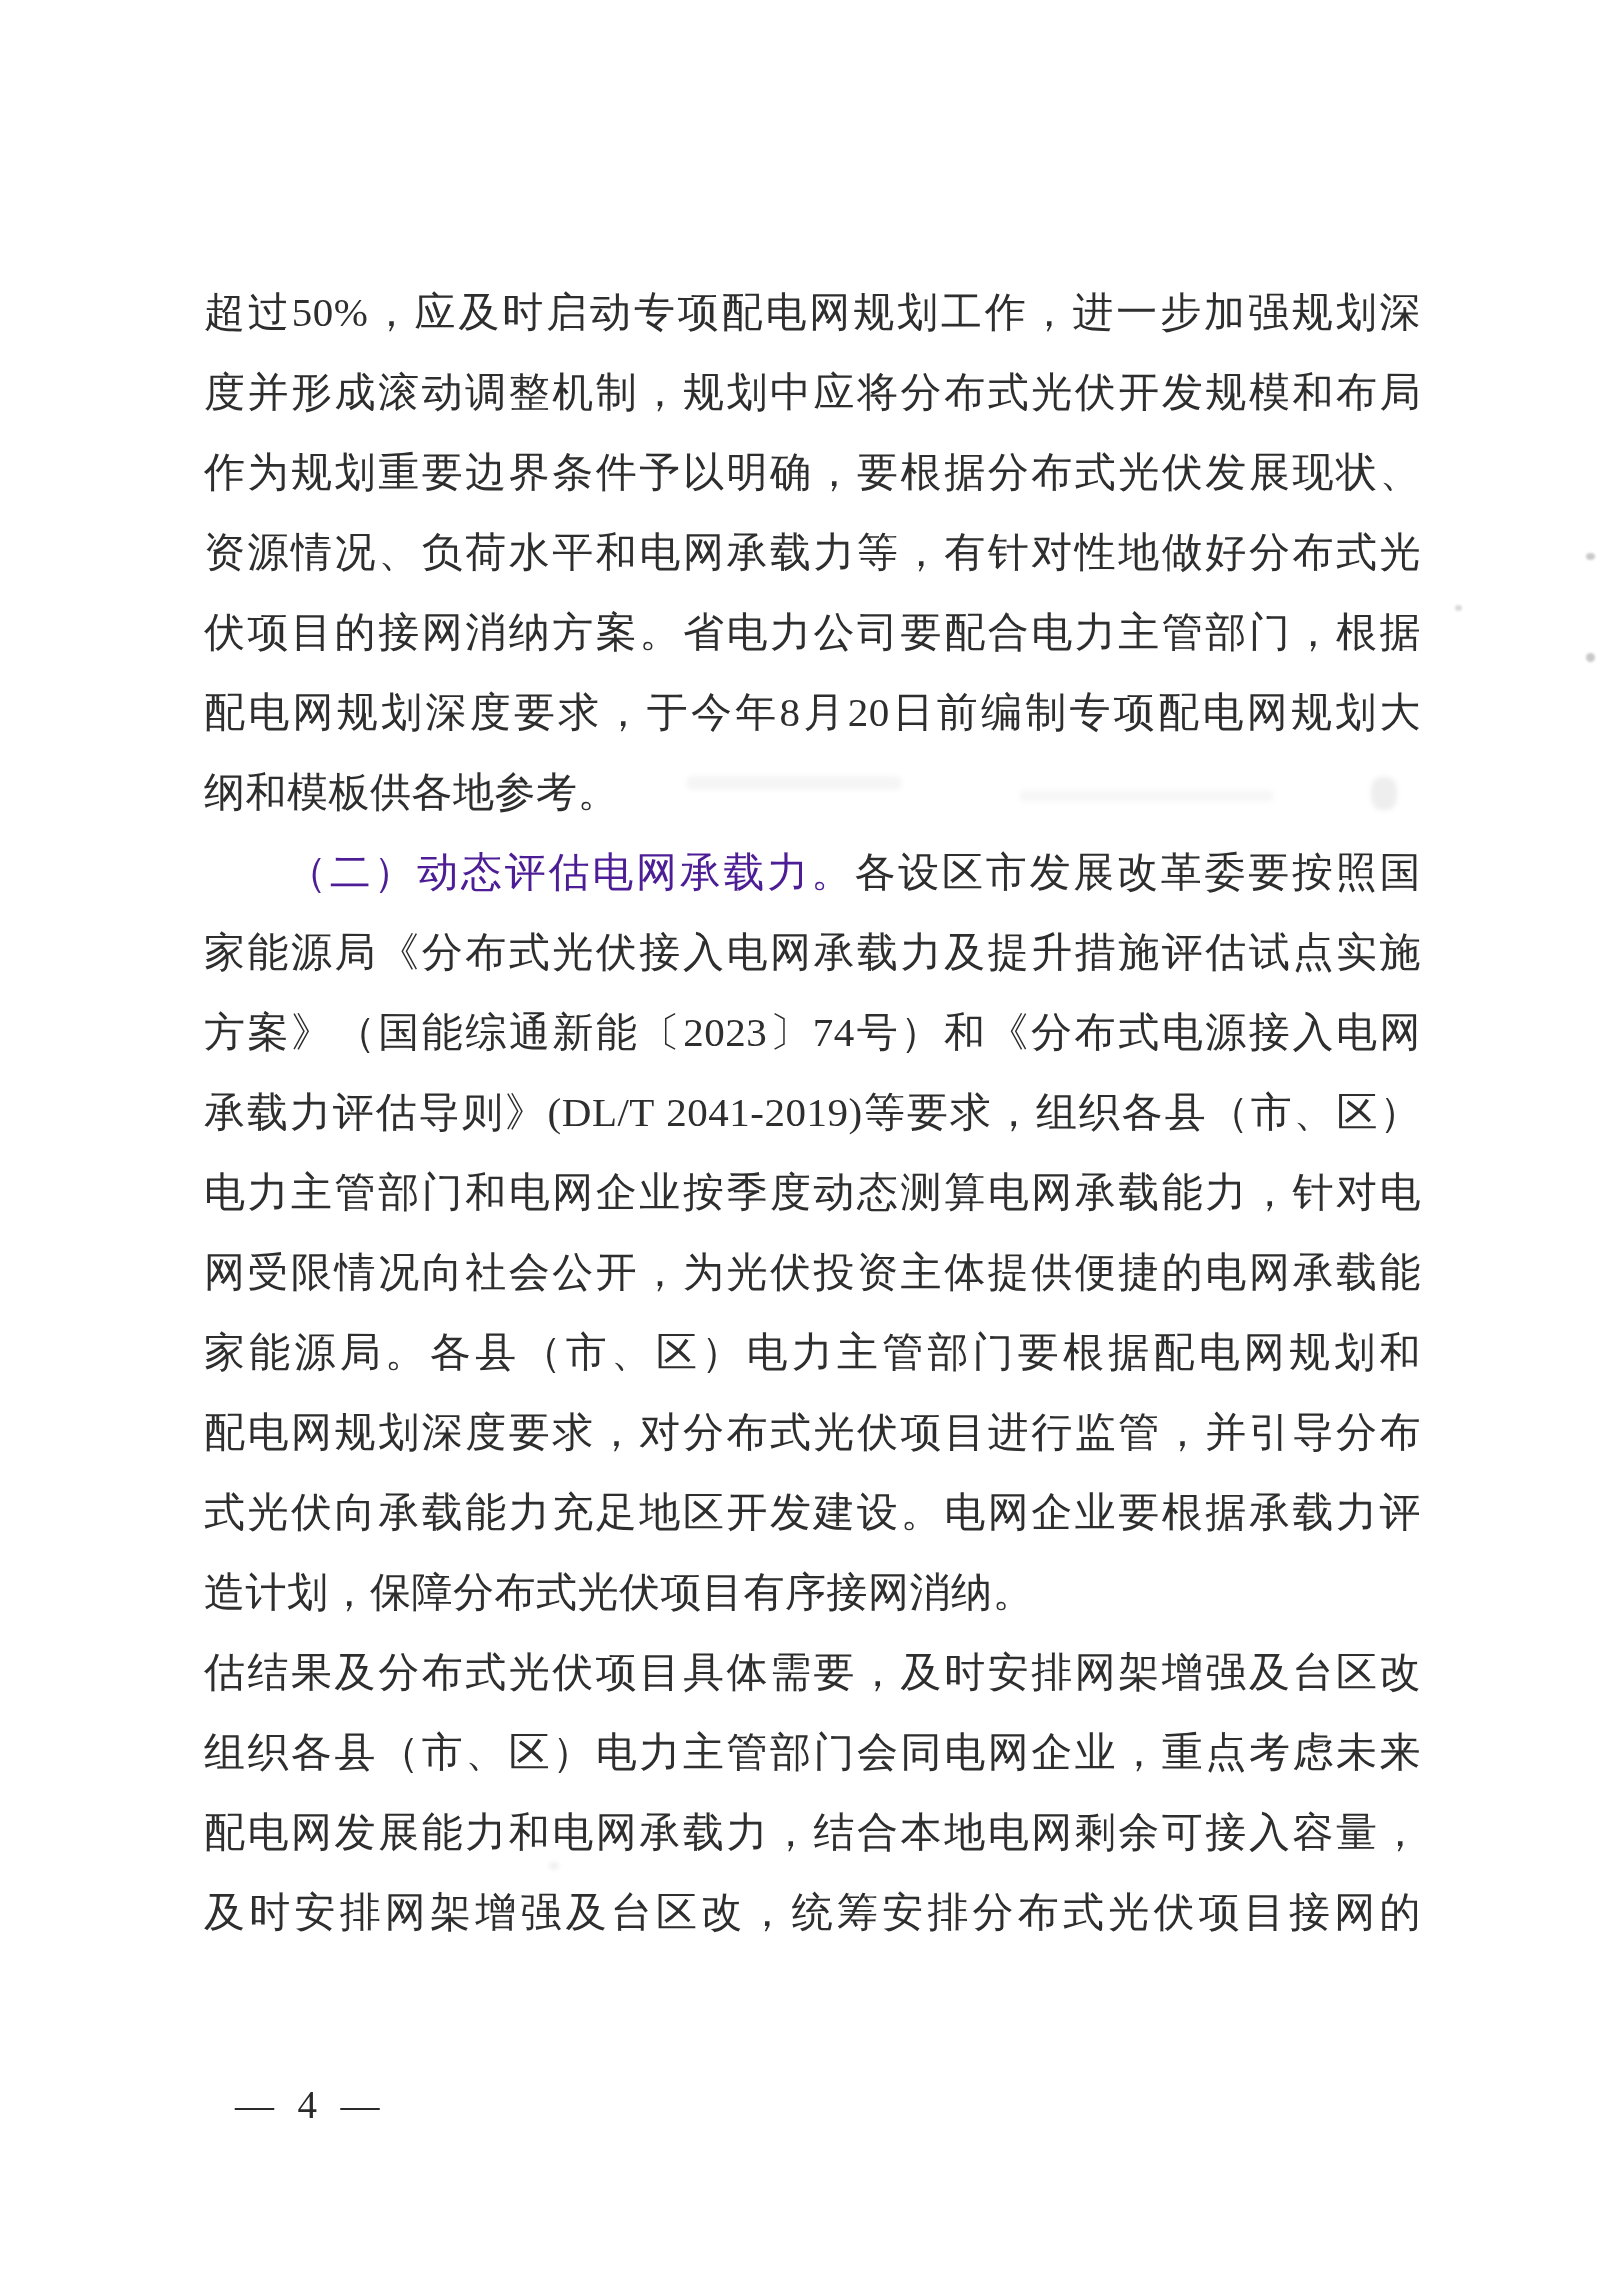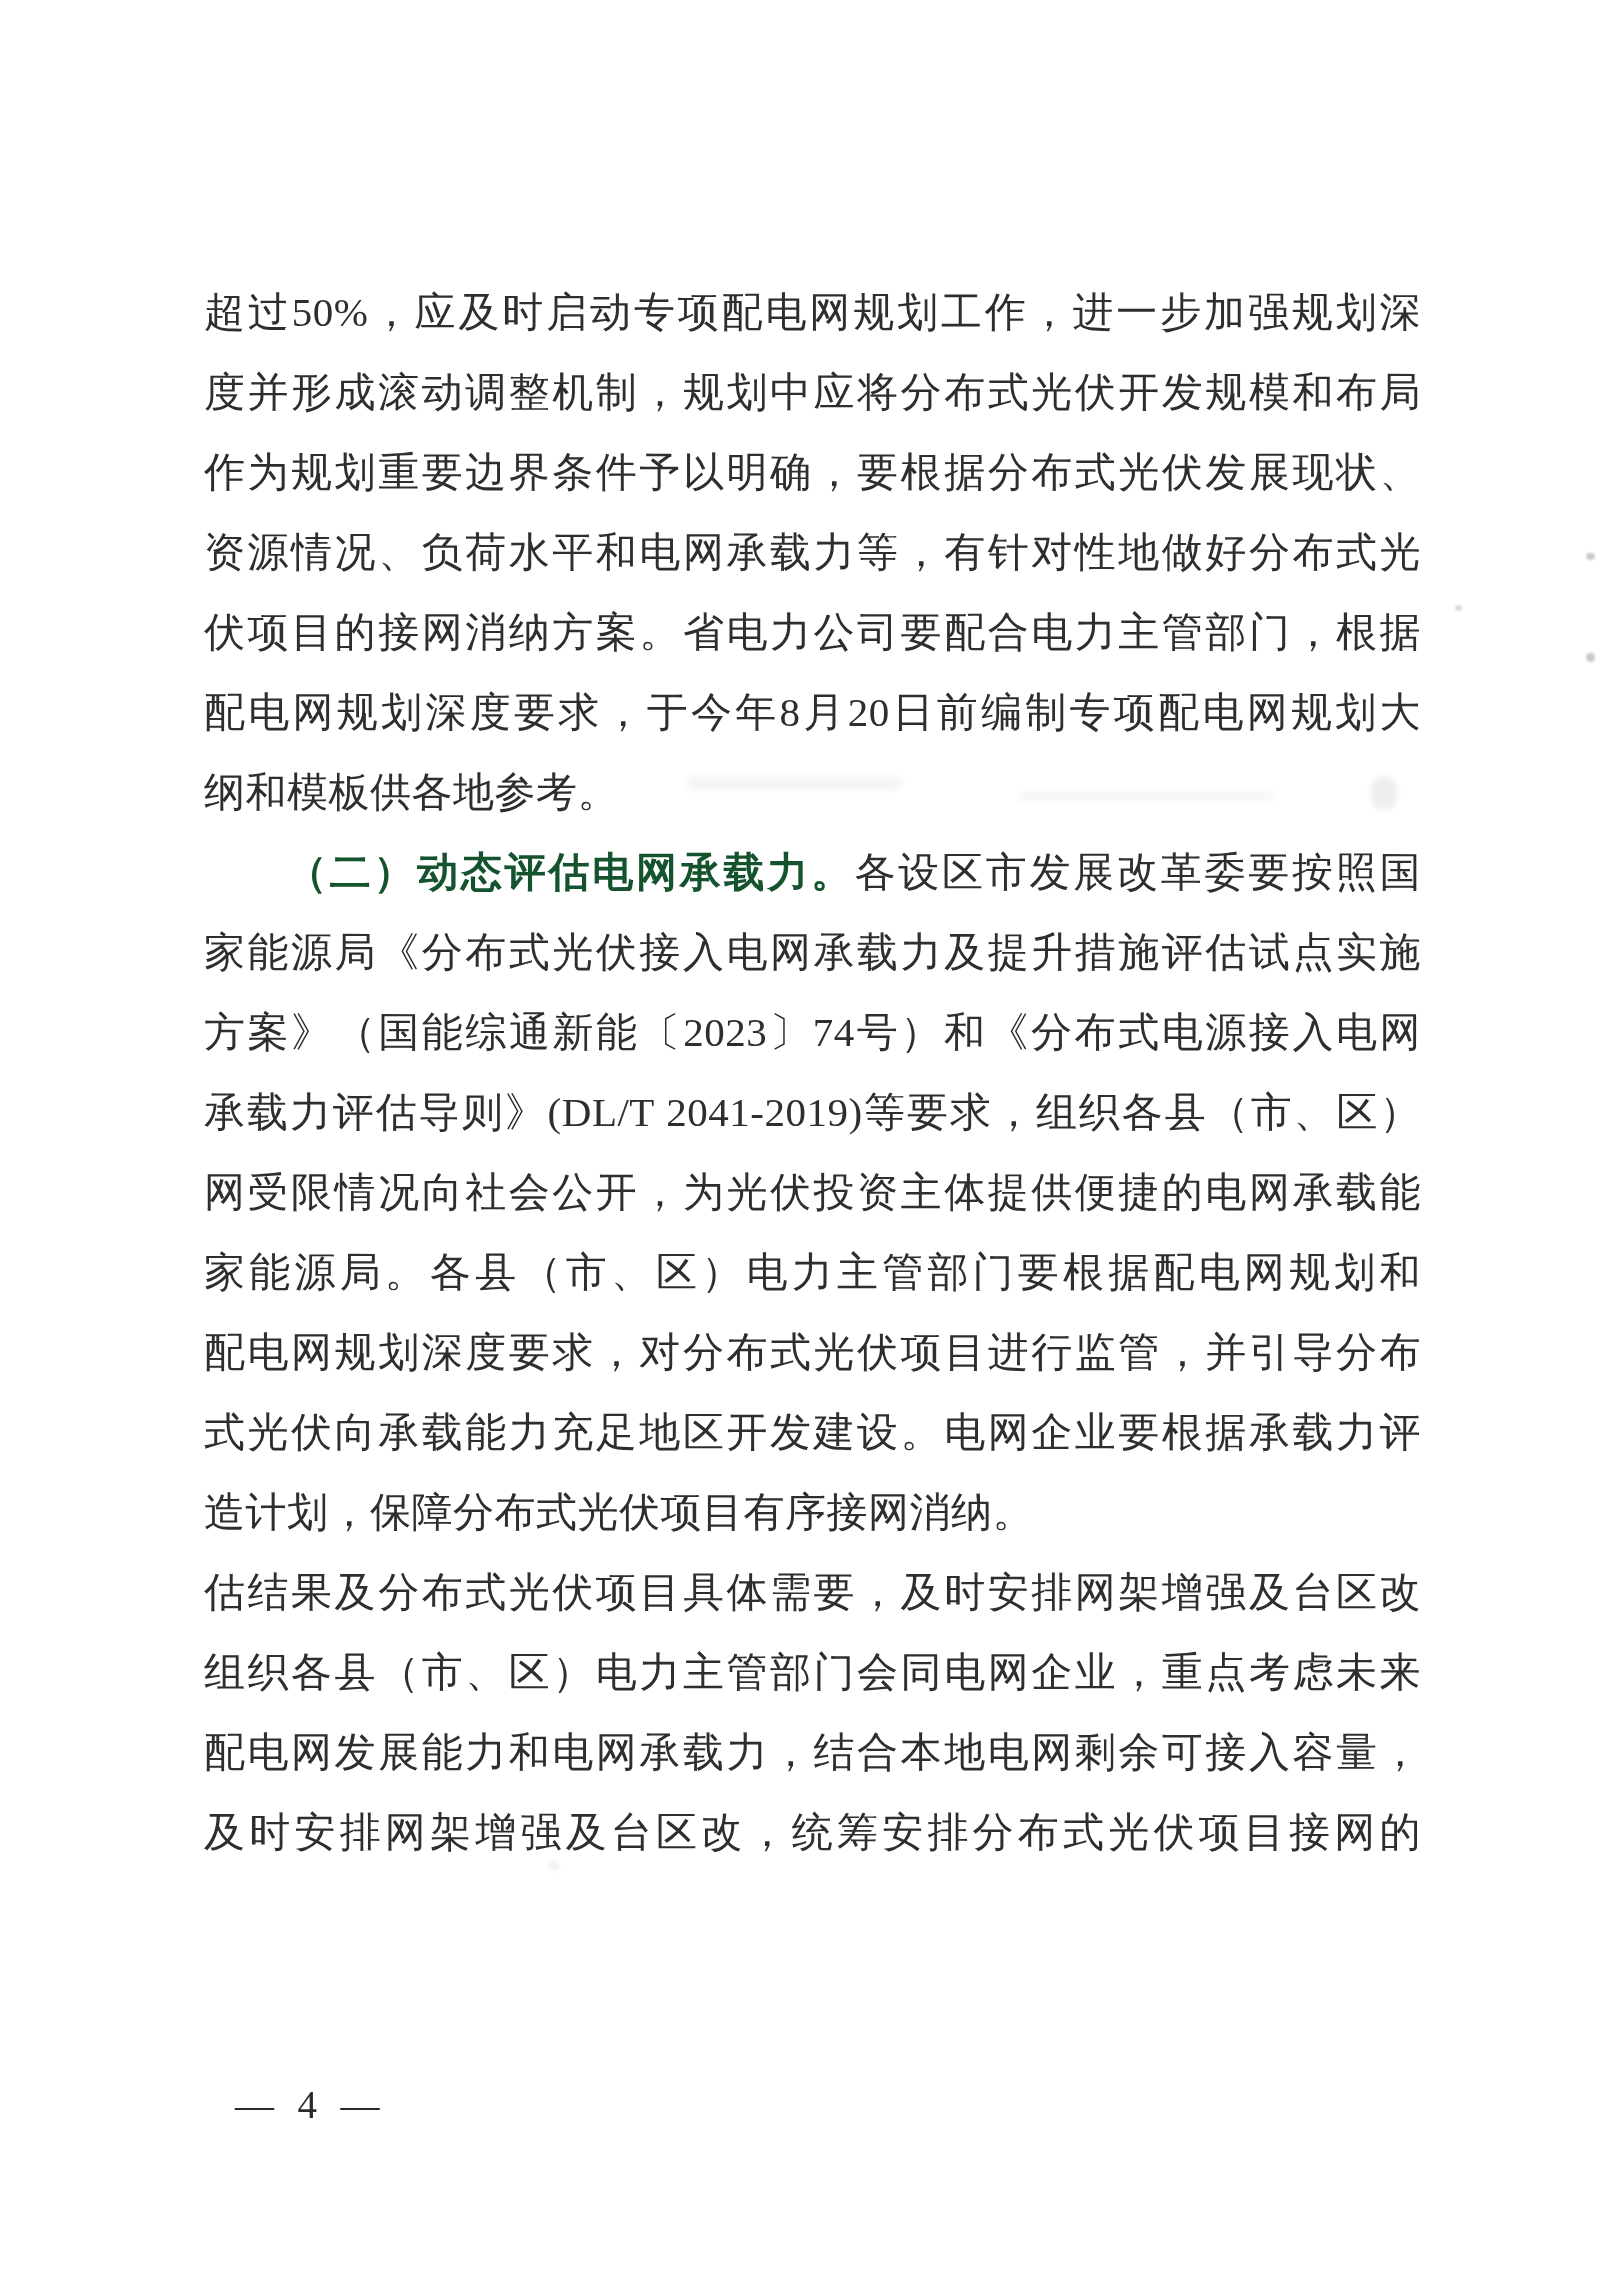--- a/index.html
+++ b/index.html
@@ -30,22 +30,22 @@
     white-space: normal;
     color: #2e2e2e;
   }
   .line--end {
     text-align-last: left;
   }
   .line--lead {
     text-indent: 82px;
   }
   .lead-bold {
-    font-weight: 700;
-    color: #14532d;
+    font-weight: 400;
+    color: #4c1d95;
   }
   .page-footer {
     position: absolute;
     left: 235px; top: 2082px;
     font-size: 39px;
     letter-spacing: 6.9px;
     color: #2a2a2a;
   }
   
   .speck {
@@ -78,20 +78,21 @@
       <div class="line">伏项目的接网消纳方案。省电力公司要配合电力主管部门，根据</div>
       <div class="line">配电网规划深度要求，于今年8月20日前编制专项配电网规划大</div>
       <div class="line line--end">纲和模板供各地参考。</div>
     </section>
 
     <section>
       <div class="line line--lead"><span class="lead-bold">（二）动态评估电网承载力。</span><span>各设区市发展改革委要按照国</span></div>
       <div class="line">家能源局《分布式光伏接入电网承载力及提升措施评估试点实施</div>
       <div class="line">方案》（国能综通新能〔2023〕74号）和《分布式电源接入电网</div>
       <div class="line">承载力评估导则》(DL/T 2041-2019)等要求，组织各县（市、区）</div>
+      <div class="line">电力主管部门和电网企业按季度动态测算电网承载能力，针对电</div>
       <div class="line">网受限情况向社会公开，为光伏投资主体提供便捷的电网承载能</div>
       <div class="line">家能源局。各县（市、区）电力主管部门要根据配电网规划和</div>
       <div class="line">配电网规划深度要求，对分布式光伏项目进行监管，并引导分布</div>
       <div class="line">式光伏向承载能力充足地区开发建设。电网企业要根据承载力评</div>
       <div class="line line--end">造计划，保障分布式光伏项目有序接网消纳。</div>
       <div class="line">估结果及分布式光伏项目具体需要，及时安排网架增强及台区改</div>
     </section>
 
     <section>
       <div class="line">组织各县（市、区）电力主管部门会同电网企业，重点考虑未来</div>

